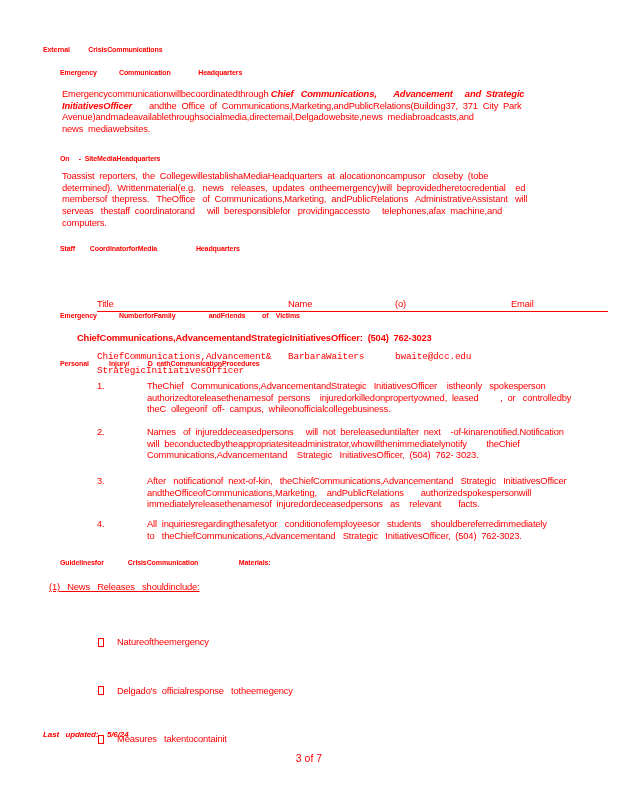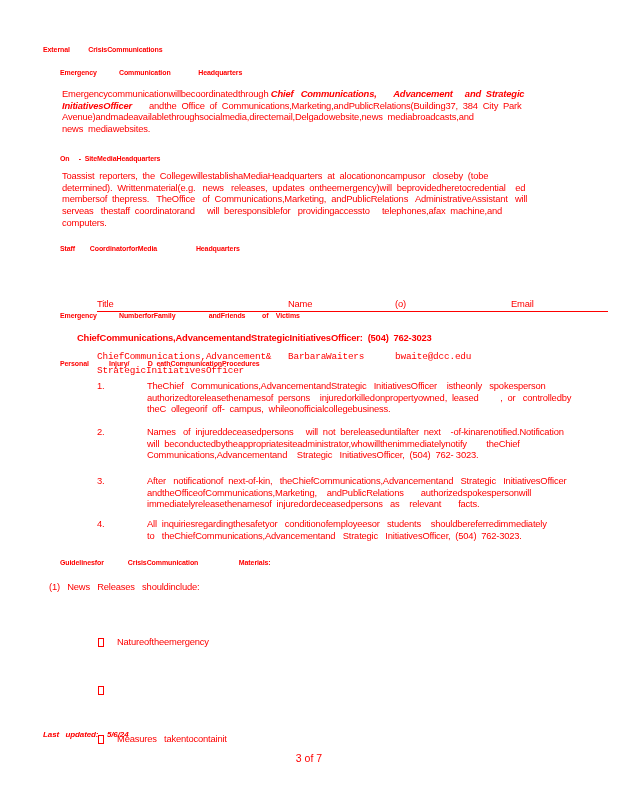--- a/index.html
+++ b/index.html
@@ -39,21 +39,21 @@
 </head>
 <body>
 
 <div class="page">
 
   <div class="abs h7" style="left:43px;top:45px;">External          CrisisCommunications</div>
 
   <div class="abs h7" style="left:60px;top:68px;">Emergency            Communication               Headquarters</div>
 
   <p class="abs b" style="left:62px;top:88px;width:548px;margin:0;"><span>Emergencycommunicationwillbecoordinatedthrough </span><span class="bi">Chief   Communications,       Advancement     and  Strategic
-InitiativesOfficer</span><span>       andthe  Office  of  Communications,Marketing,andPublicRelations(Building37,  384  City  Park
+InitiativesOfficer</span><span>       andthe  Office  of  Communications,Marketing,andPublicRelations(Building37,  371  City  Park
 Avenue)andmadeavailablethroughsocialmedia,directemail,Delgadowebsite,news  mediabroadcasts,and
 news  mediawebsites.</span></p>
 
   <div class="abs h7" style="left:60px;top:154px;">On     -  SiteMediaHeadquarters</div>
 
   <p class="abs b" style="left:62px;top:170px;width:548px;margin:0;">Toassist  reporters,  the  CollegewillestablishaMediaHeadquarters  at  alocationoncampusor   closeby  (tobe
 determined).  Writtenmaterial(e.g.   news   releases,  updates  ontheemergency)will  beprovidedheretocredential    ed
 membersof  thepress.   TheOffice   of  Communications,Marketing,  andPublicRelations   AdministrativeAssistant   will
 serveas   thestaff  coordinatorand     will  beresponsiblefor   providingaccessto     telephones,afax  machine,and
 computers.</p>
@@ -100,29 +100,30 @@
 immediatelyreleasethenamesof  injuredordeceasedpersons   as    relevant       facts.</span>
   </div>
   <div class="num-item" style="top:518px;">
     <span class="num">4.</span>
     <span class="itxt">All  inquiriesregardingthesafetyor   conditionofemployeesor   students    shouldbereferredimmediately
 to   theChiefCommunications,Advancementand   Strategic   InitiativesOfficer,  (504)  762-3023.</span>
   </div>
 
   <div class="abs h7" style="left:60px;top:558px;">Guidelinesfor             CrisisCommunication                      Materials:</div>
 
-  <div class="abs b" style="left:49px;top:581px;width:540px;">(1)   News   Releases   shouldinclude:</div>
+  <div class="abs b" style="left:49px;top:581px;width:540px;text-decoration:underline;">(1)   News   Releases   shouldinclude:</div>
 
   <div class="abs bullets">
     <div class="bullet-row">
       <span class="bullet-box"></span>
       <span class="btxt">Natureoftheemergency</span>
     </div>
     <div class="bullet-row">
       <span class="bullet-box"></span>
+      <span class="btxt">Delgado's  officialresponse   totheemegency</span>
     </div>
     <div class="bullet-row">
       <span class="bullet-box"></span>
       <span class="btxt">Measures   takentocontainit</span>
     </div>
     
     
     
     
   </div>

